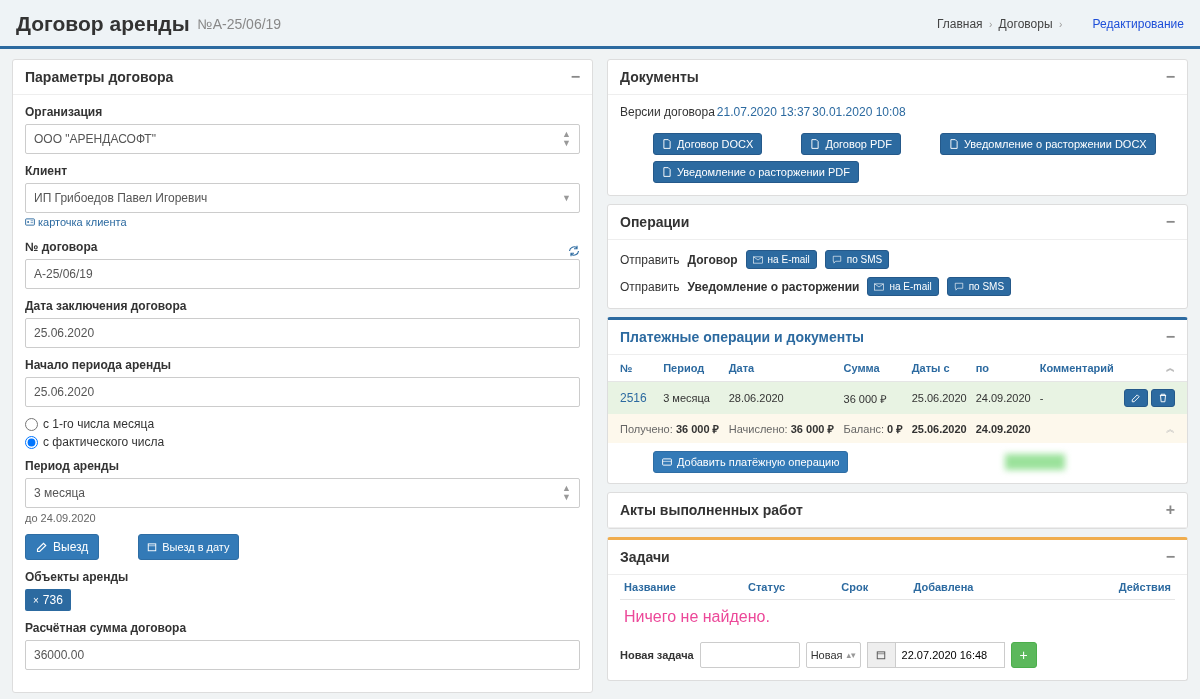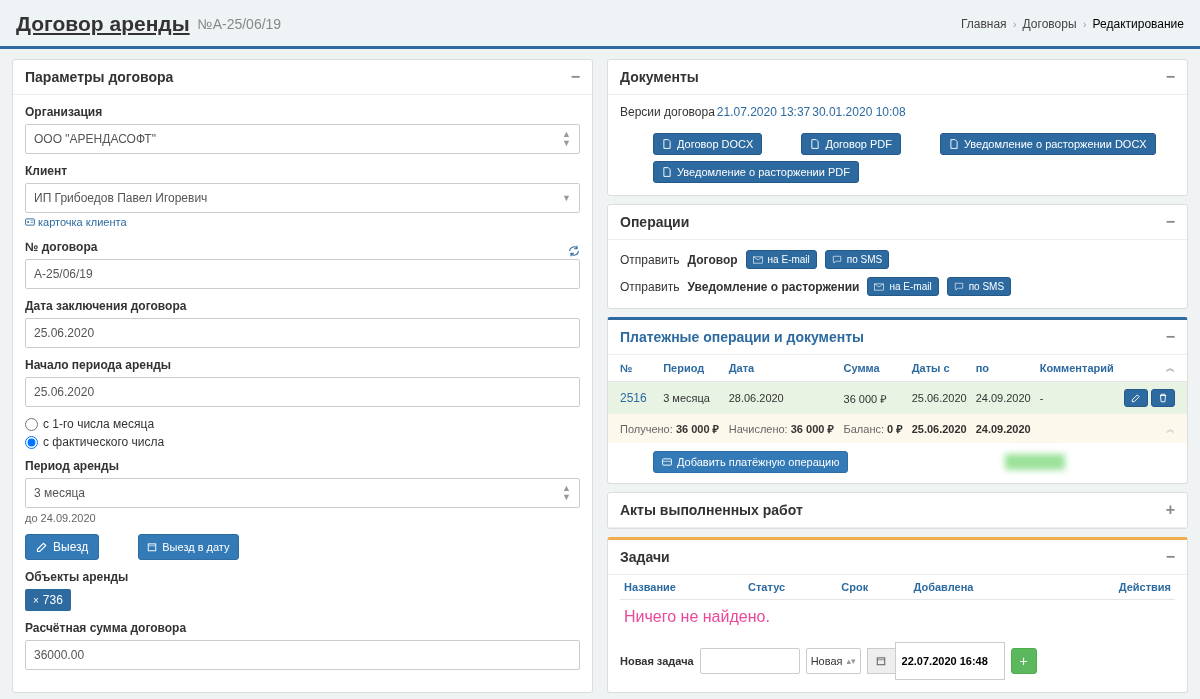--- a/index.html
+++ b/index.html
@@ -1,24 +1,24 @@
 <!DOCTYPE html>
 <html><head>
 <meta charset="utf-8">
 <style>
 * { box-sizing: border-box; margin: 0; padding: 0; }
 body { font-family: "Helvetica Neue", Arial, sans-serif; font-size: 13px; background: #f0f3f4; color: #333; }
 .page { display: flex; flex-direction: column; height: 699px; width: 1200px; overflow: hidden; }
 .header { display: flex; align-items: center; padding: 12px 16px 10px; border-bottom: 3px solid #2c6aa0; background: #eef3f6; }
-.header h1 { font-size: 21px; font-weight: 600; color: #333; margin-right: 8px; text-decoration: underline; }
+.header h1 { font-size: 21px; font-weight: 600; color: #333; margin-right: 8px; }
 .header .subtitle { font-size: 14px; color: #888; font-weight: 400; }
 .breadcrumb { margin-left: auto; font-size: 12px; color: #444; }
 .breadcrumb a { color: #444; text-decoration: none; }
 .breadcrumb .sep { margin: 0 3px; color: #999; font-size: 10px; }
-.breadcrumb .cur { color: #000000; }
+.breadcrumb .cur { color: #1d4ed8; margin-left: 24px; }
 
 .cols { display: flex; gap: 14px; padding: 10px 12px; flex: 1; overflow: hidden; }
 .col { flex: 1; display: flex; flex-direction: column; gap: 8px; min-width: 0; }
 
 .box { background: #fff; border: 1px solid #ddd; border-radius: 3px; }
 .box-h { display: flex; align-items: center; padding: 9px 12px; font-size: 14px; font-weight: 600; color: #333; border-bottom: 1px solid #eee; }
 .box-h .toggle { margin-left: auto; color: #888; font-size: 16px; cursor: pointer; line-height: 1; }
 .box-h.link-h { color: #2c6aa0; }
 .box-b { padding: 10px 12px 12px; }
 
@@ -73,21 +73,21 @@
 .tasks-tbl th { text-align: left; color: #2c6aa0; font-weight: 700; padding: 6px 4px; border-bottom: 1px solid #e5e5e5; }
 .tasks-tbl th.end { text-align: right; }
 .tasks-empty { padding: 8px 4px; color: #ec4899; font-size: 16px; }
 
 .new-task-row { display: flex; align-items: center; gap: 6px; margin-top: 8px; }
 .new-task-row .lbl-inline { font-size: 11px; font-weight: 700; }
 .new-task-row .txt-in { width: 100px; height: 26px; font-size: 11px; padding: 3px 6px; }
 .new-task-row .sel { height: 26px; font-size: 11px; padding: 3px 4px; border: 1px solid #ccc; border-radius: 2px; display: flex; align-items: center; gap: 4px; }
 .new-task-row .date { display: flex; align-items: center; gap: 0; }
 .new-task-row .date .cal { width: 28px; height: 26px; display: inline-flex; align-items: center; justify-content: center; border: 1px solid #ccc; background: #eee; border-right: none; }
-.new-task-row .date .dt { height: 38px; font-size: 11px; padding: 3px 6px; border: 1px solid #ccc; width: 110px; font-weight: bold; }
+.new-task-row .date .dt { height: 26px; font-size: 11px; padding: 3px 6px; border: 1px solid #ccc; width: 110px; }
 .new-task-row .add { width: 26px; height: 26px; padding: 0; justify-content: center; font-size: 14px; }
 
 .versions { display: flex; flex-direction: row; gap: 2px; margin-bottom: 10px; }
 .versions .vh { font-size: 12px; color: #333; margin-bottom: 4px; }
 
 .doc-btns { display: flex; flex-wrap: wrap; gap: 6px; }
 
 svg { display: inline-block; vertical-align: middle; }
 .ic { width: 12px; height: 12px; fill: currentColor; }
 .ic-s { width: 10px; height: 10px; fill: currentColor; }

